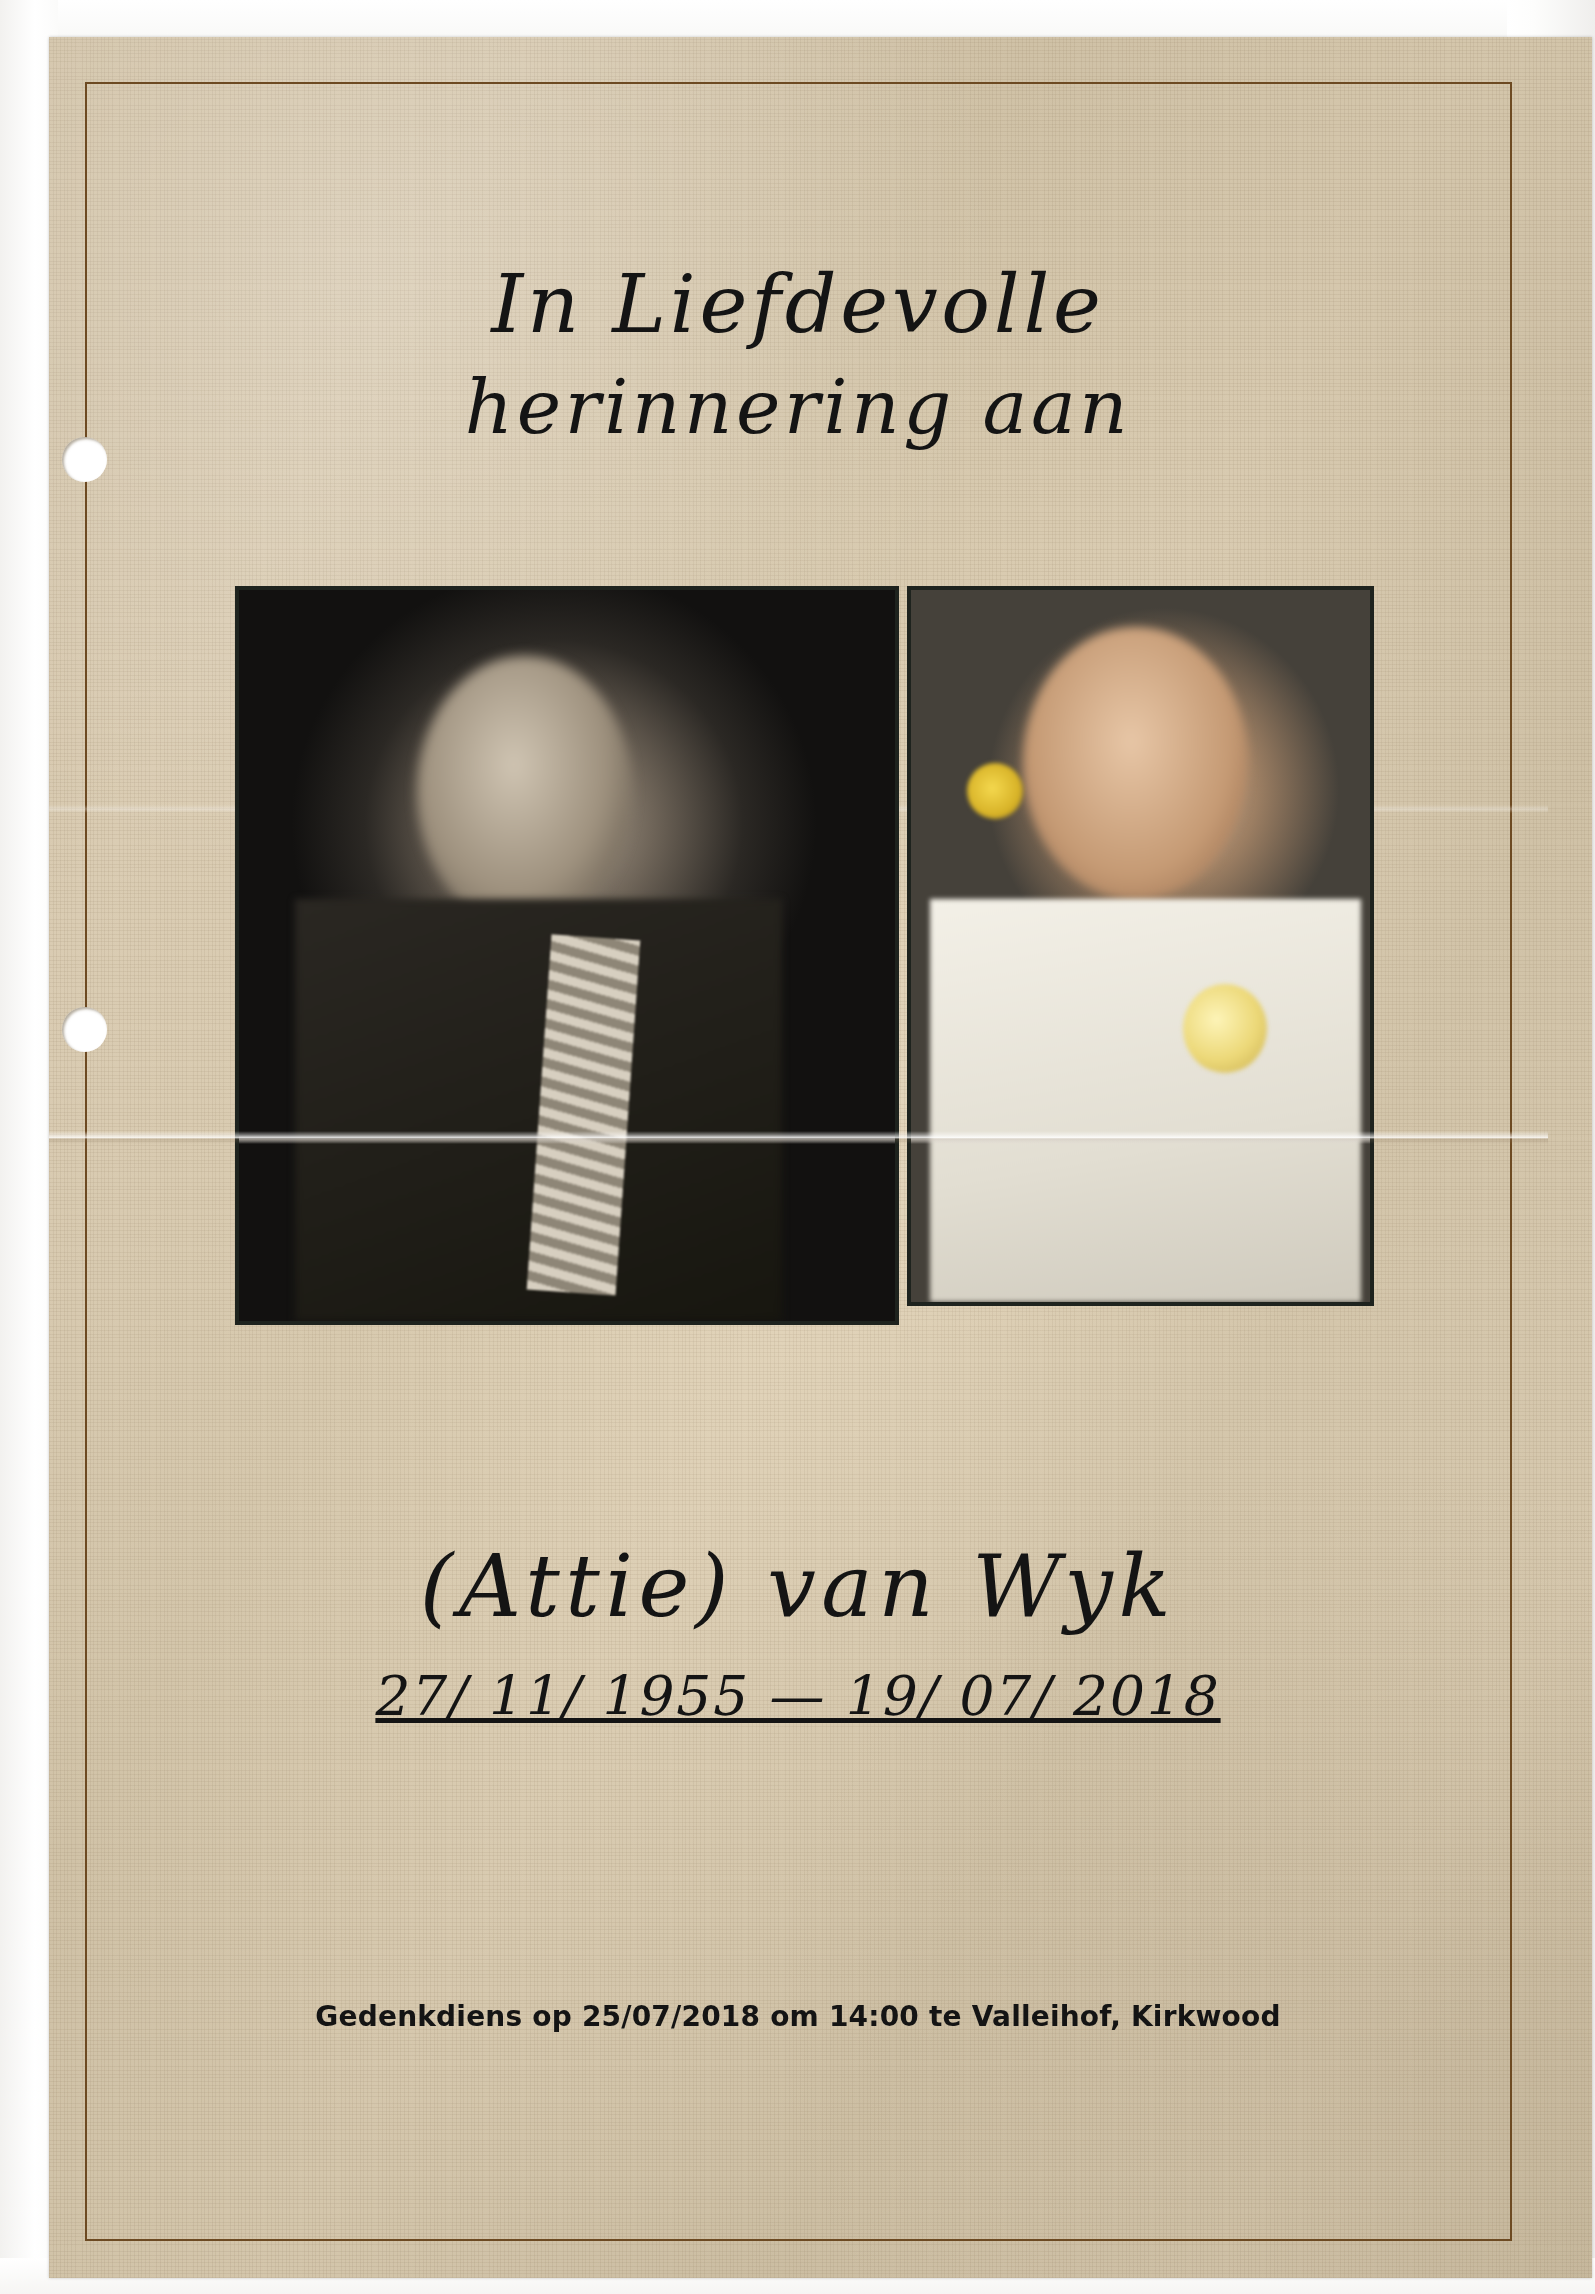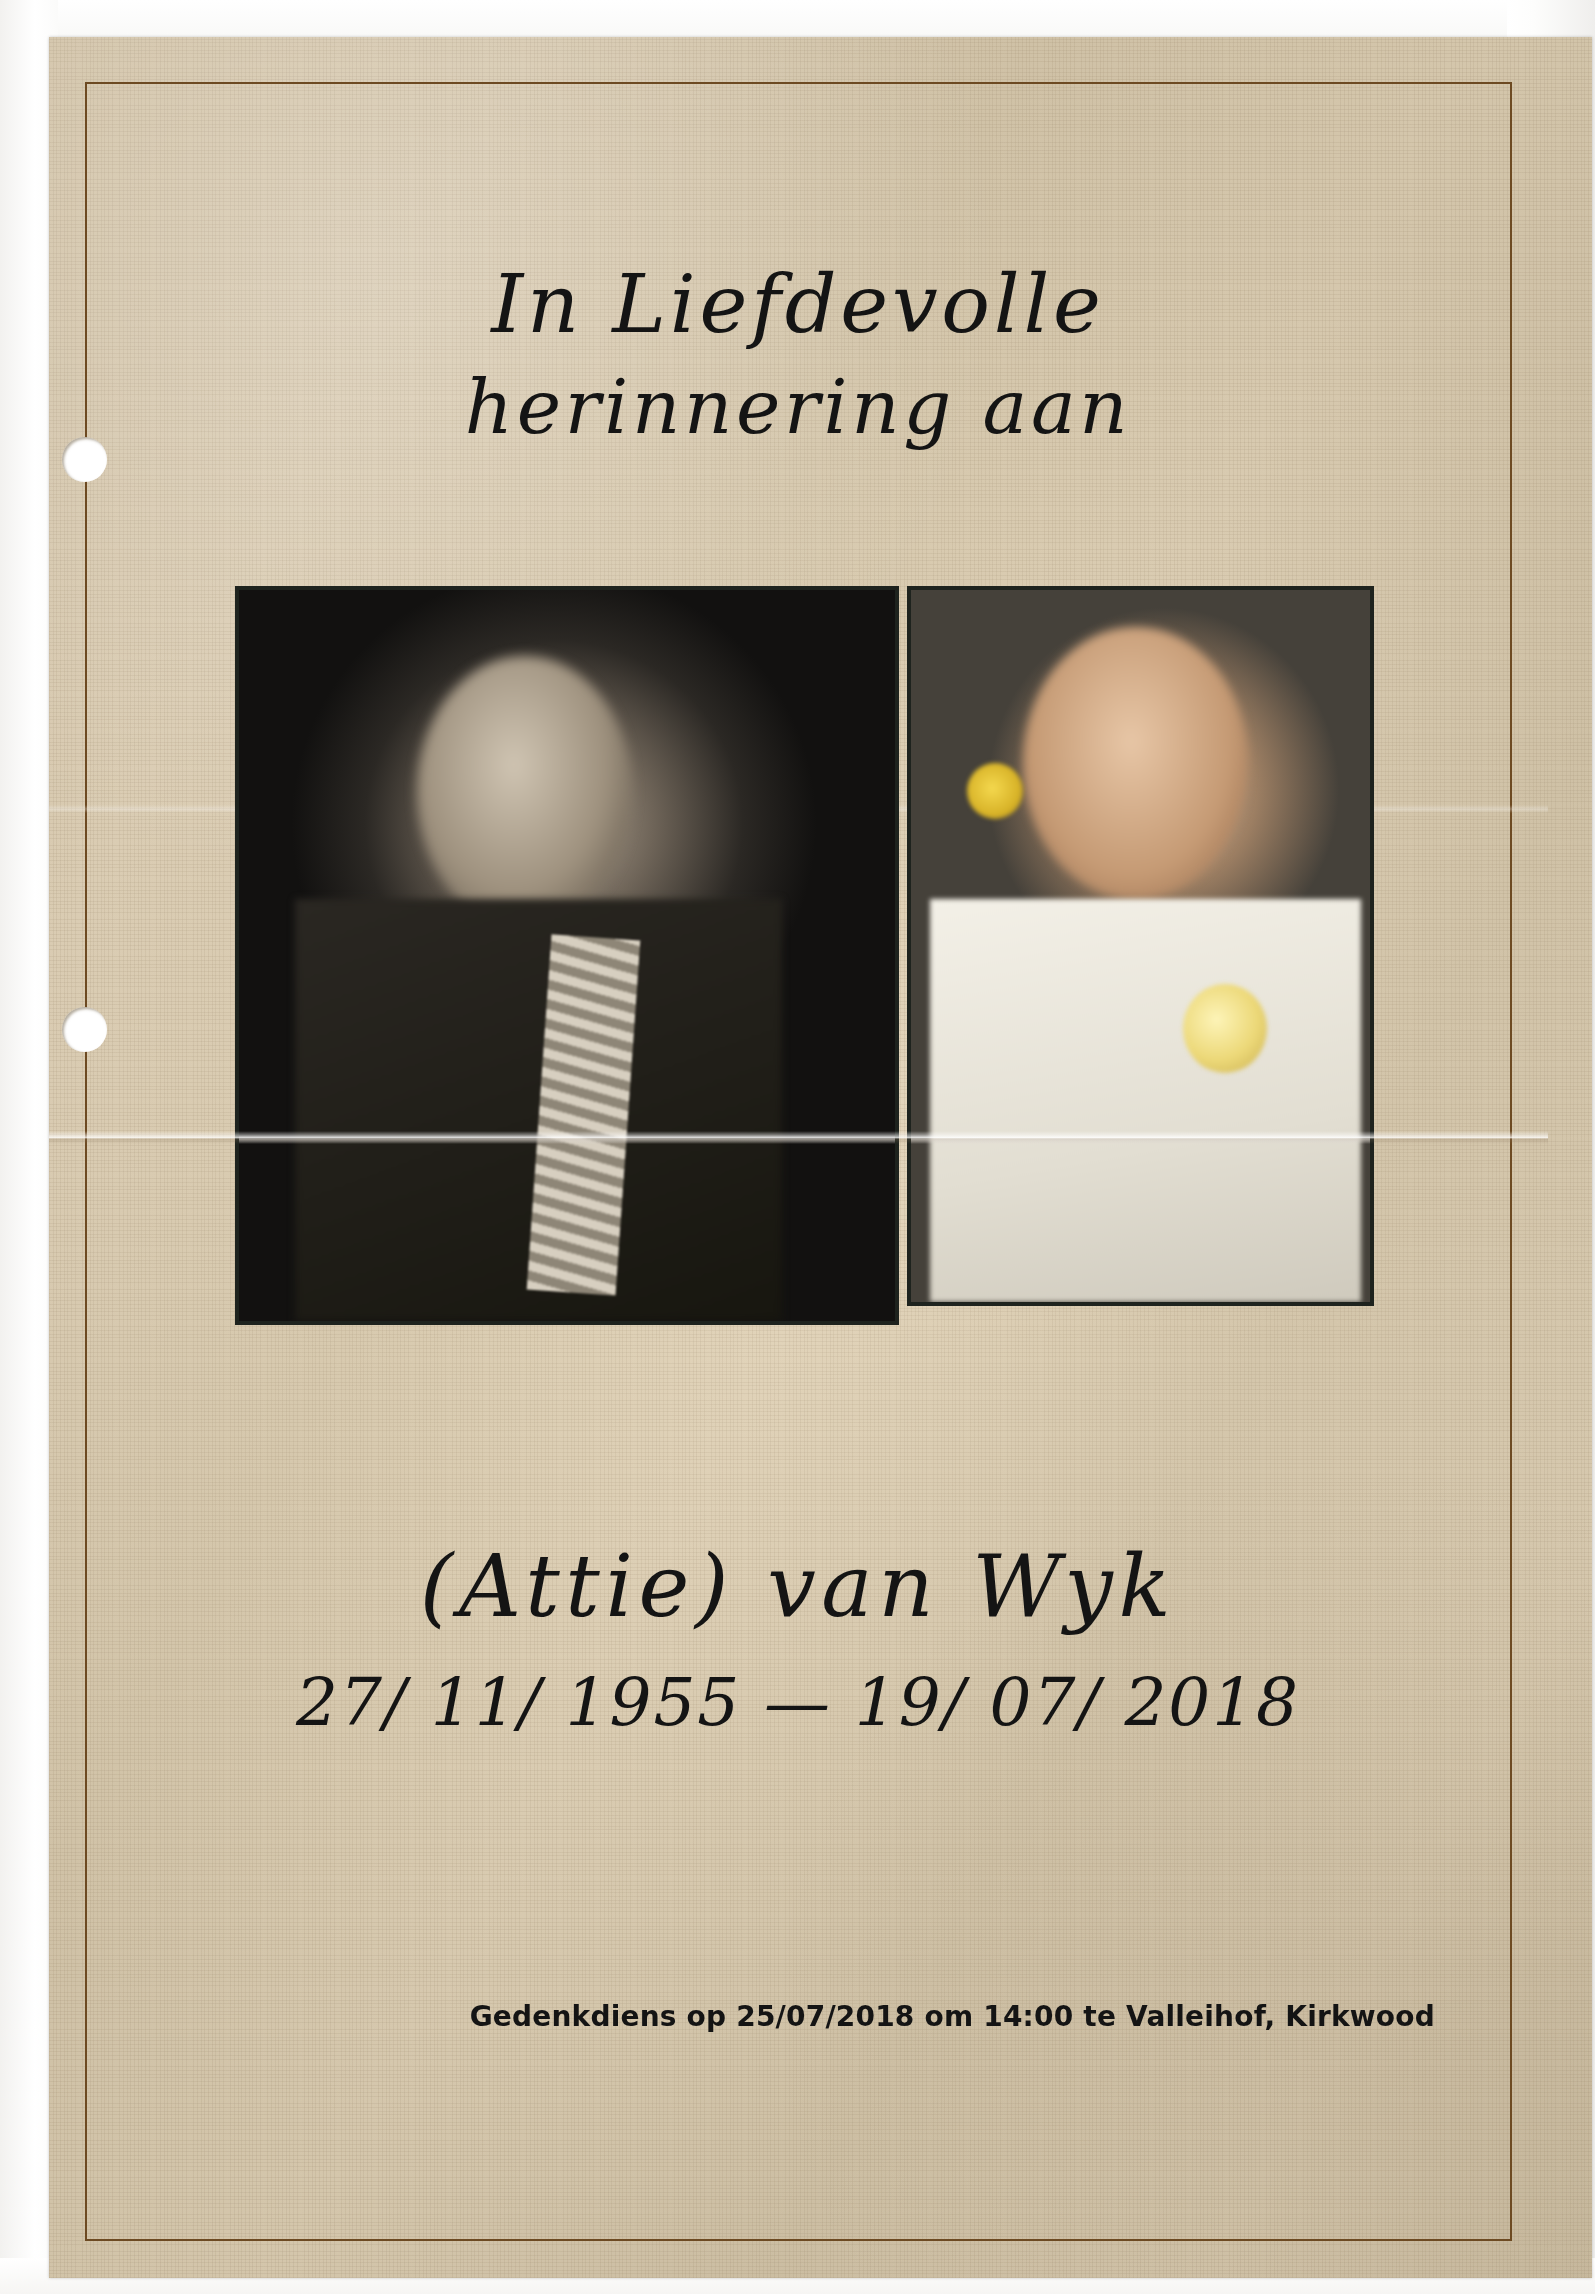--- a/index.html
+++ b/index.html
@@ -257,34 +257,35 @@
   #name-line1 {
     font-size: 86px;
     letter-spacing: 5.6px;
   }
   #name-line2 {
     font-size: 86px;
     margin-top: 24px;
     letter-spacing: 5.6px;
   }
   #dates {
-    font-size: 66px;
+    font-size: 55px;
     margin-top: 37px;
     letter-spacing: 1.9px;
     font-family: "DejaVu Serif", "Liberation Serif", serif;
     font-style: italic;
+    text-decoration: underline;
   }
 
   
   #service-line {
     position: absolute;
     left: 112px;
     top: 1963px;
     width: 1274px;
-    text-align: right;
+    text-align: center;
     font-family: "DejaVu Sans", "Liberation Sans", sans-serif;
     font-size: 28px;
     font-weight: 600;
     color: #141414;
     letter-spacing: 0.2px;
   }
 </style>
 </head>
 <body>
 

